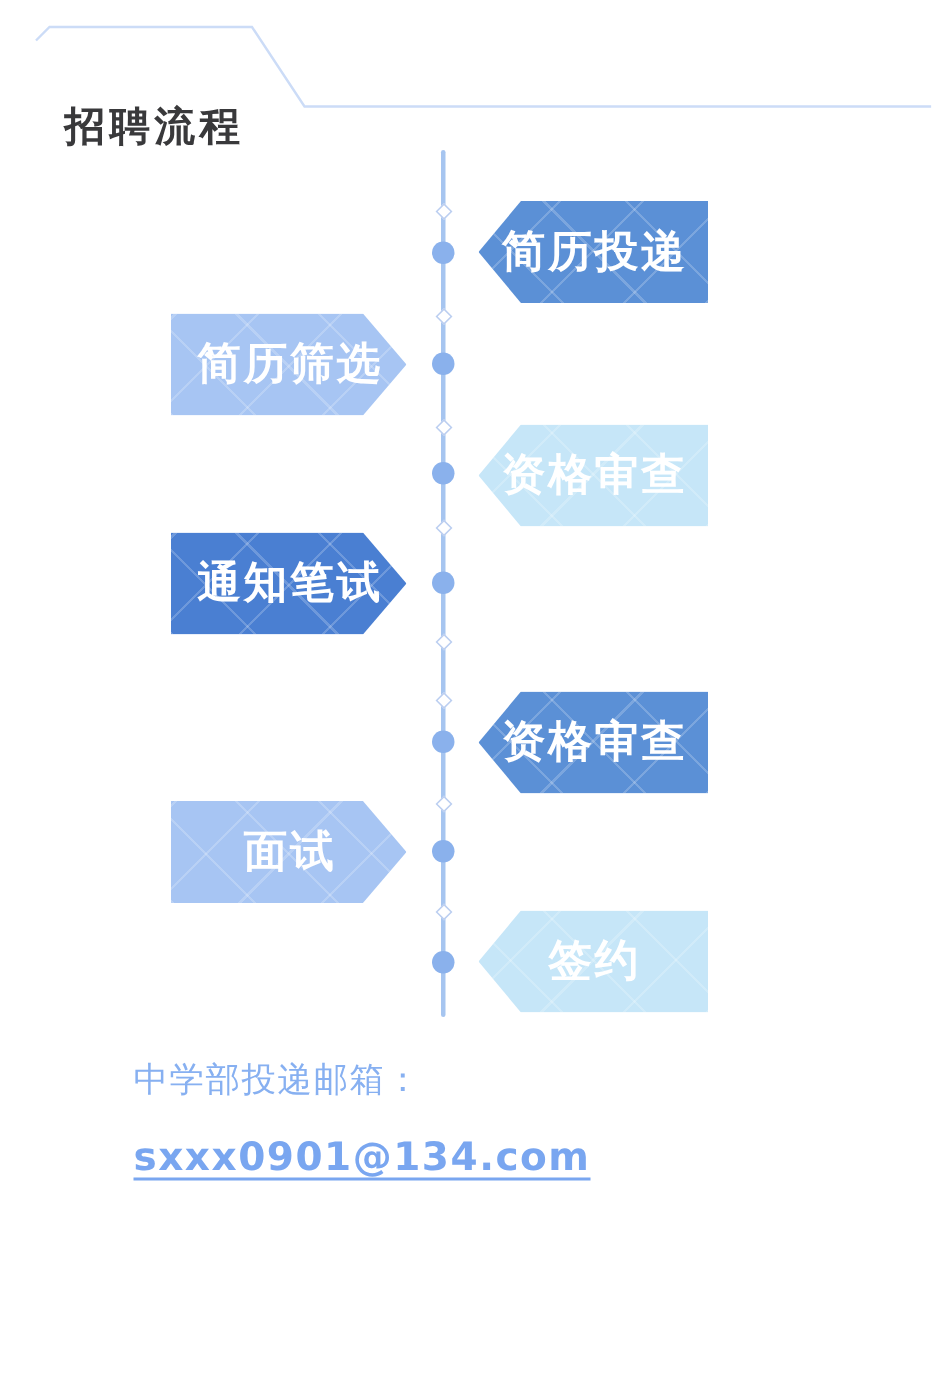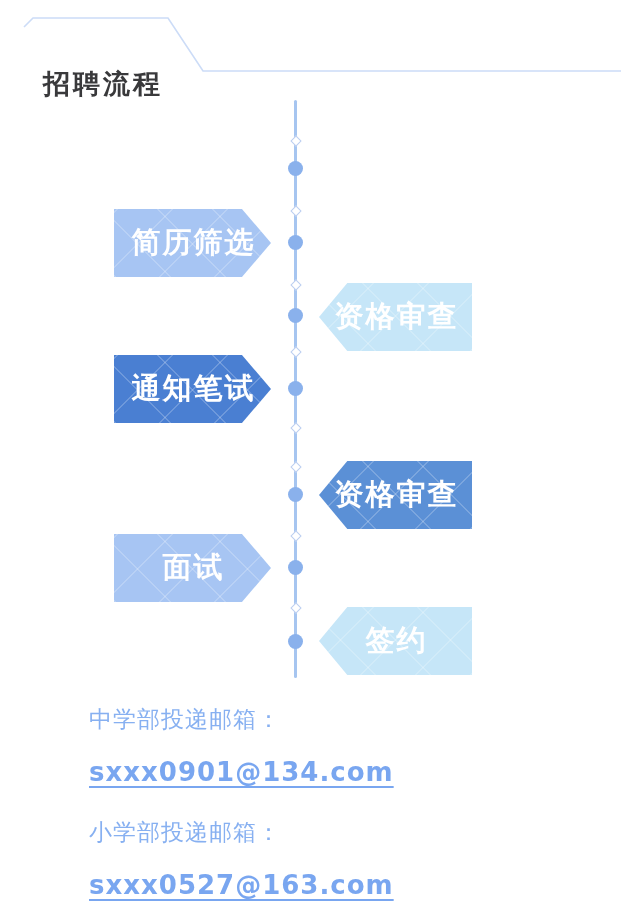--- a/index.html
+++ b/index.html
@@ -61,20 +61,23 @@
 
   <div class="tl-diamond" style="top:137px"></div>
   <div class="tl-diamond" style="top:207px"></div>
   <div class="tl-diamond" style="top:281px"></div>
   <div class="tl-diamond" style="top:348px"></div>
   <div class="tl-diamond" style="top:424px"></div>
   <div class="tl-diamond" style="top:463px"></div>
   <div class="tl-diamond" style="top:532px"></div>
   <div class="tl-diamond" style="top:604px"></div>
 
+  <div class="banner right b1" style="background-color: rgb(91, 144, 214); color: rgb(255, 255, 255);">
+    <span>简历投递</span>
+  </div>
   <div class="banner left b2" style="background-color: rgb(167, 197, 243); color: rgb(255, 255, 255);">
     <span>简历筛选</span>
   </div>
   <div class="banner right b3" style="background-color: rgb(198, 230, 248); color: rgb(255, 255, 255);">
     <span>资格审查</span>
   </div>
   <div class="banner left b4" style="background-color: rgb(74, 127, 210); color: rgb(255, 255, 255);">
     <span>通知笔试</span>
   </div>
   <div class="banner right b5" style="background-color: rgb(91, 144, 214); color: rgb(255, 255, 255);">
@@ -84,18 +87,14 @@
     <span>面试</span>
   </div>
   <div class="banner right b7" style="background-color: rgb(198, 230, 248); color: rgb(255, 255, 255);">
     <span>签约</span>
   </div>
 
   <div class="contact c1">
     <div class="lbl">中学部投递邮箱：</div>
     <a class="mail">sxxx0901@134.com</a>
   </div>
-  <div class="contact c2">
-    <div class="lbl">小学部投递邮箱：</div>
-    <a class="mail">sxxx0527@163.com</a>
-  </div>
 
 </div>
 
 </body></html>

